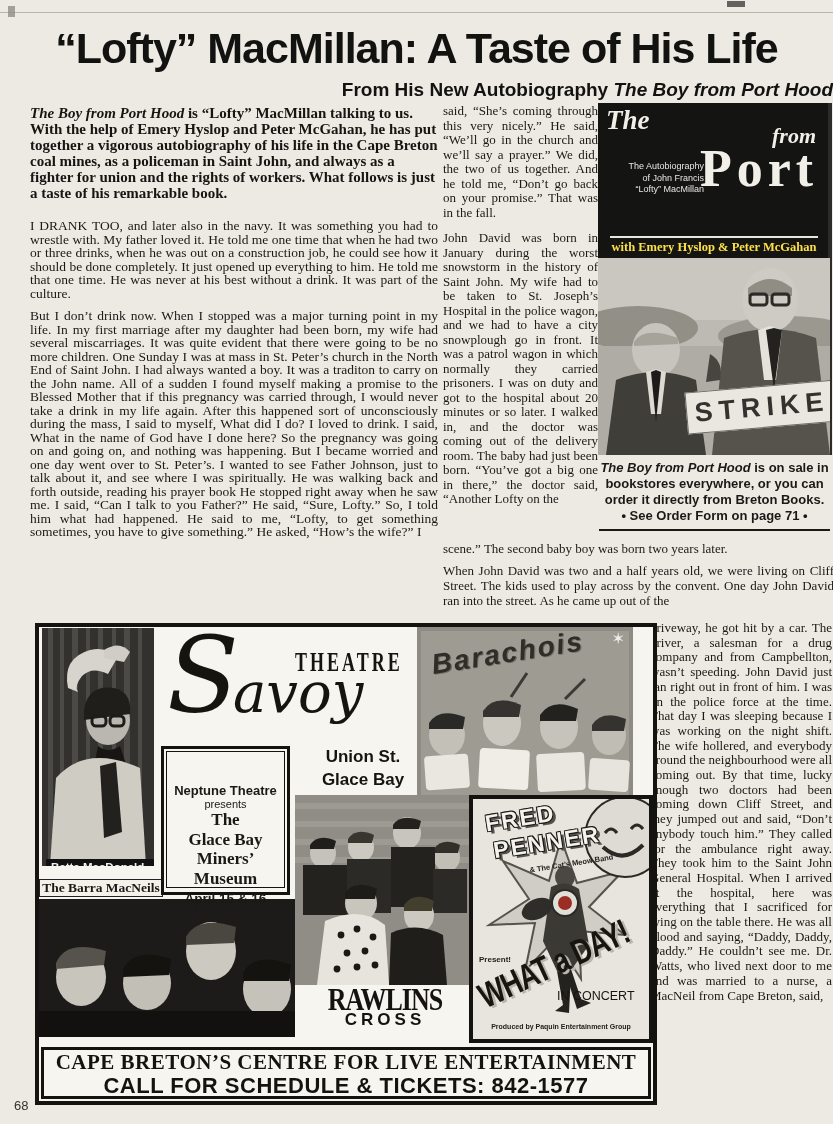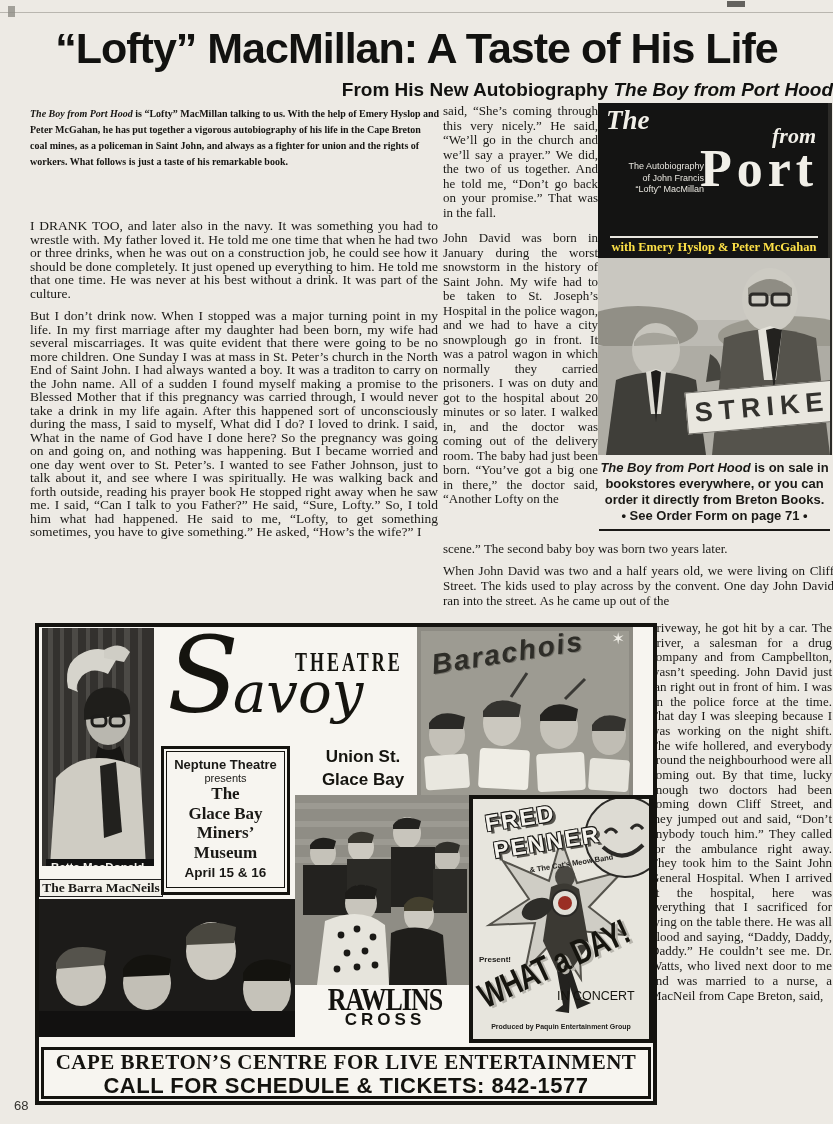--- a/index.html
+++ b/index.html
@@ -16,21 +16,21 @@
   #top-rule{left:0;top:12px;width:833px;height:1px;background:#a29f98;opacity:.7;}
   #corner-mark{left:8px;top:6px;width:7px;height:11px;background:#8f8d86;opacity:.8;}
   #top-dash{left:727px;top:1px;width:18px;height:6px;background:#4b4a46;opacity:.85;}
 
   
   #title{left:0;top:24px;width:833px;text-align:center;font-size:43px;font-weight:bold;
          letter-spacing:-1px;color:#121210;}
   #subtitle{left:0;top:79px;width:833px;text-align:right;font-size:19px;font-weight:bold;color:#121210;}
 
   
-  #intro{left:30px;top:106px;width:410px;font-size:10px;line-height:15.9px;font-weight:bold;color:#161512;}
+  #intro{left:30px;top:106px;width:410px;font-size:15px;line-height:15.9px;font-weight:bold;color:#161512;}
   #col1{left:30px;top:219px;width:408px;font-size:13.5px;line-height:13.5px;}
   #col1 p{margin:0 0 9px 0;}
   #col2{left:443px;top:104px;width:155px;font-size:13px;line-height:14.5px;}
   #col2 p{margin:0 0 11px 0;}
   #wide-line{left:443px;top:541px;width:392px;font-size:13px;}
   #wide-para{left:443px;top:563px;width:391px;font-size:13px;line-height:15px;}
   #col3{left:650px;top:621px;width:182px;font-size:13px;line-height:14.7px;}
 
   
   #book-cover{left:598px;top:103px;width:232px;height:155px;background:#141413;color:#f1efe8;}
@@ -68,21 +68,21 @@
 
   #theatre-word{left:256px;top:20px;font-size:18px;font-weight:bold;letter-spacing:3px;
       transform:scaleY(1.5);transform-origin:top left;color:#15140f;}
   #savoy-script{left:128px;top:-12px;font-size:56px;font-style:italic;font-family:"DejaVu Serif",serif;color:#15140f;}
   #savoy-script::first-letter{font-size:105px;letter-spacing:-6px;}
   #venue-address{left:266px;top:118px;width:116px;text-align:center;font-family:"Liberation Sans",sans-serif;
       font-weight:bold;font-size:17px;line-height:23px;color:#15140f;}
 
   #neptune-box{left:122px;top:119px;width:129px;height:149px;border:3px solid #14130f;background:#f7f5f0;box-sizing:border-box;}
   #neptune-in{margin:2px;border:1px solid #14130f;height:calc(100% - 6px);text-align:center;padding-top:5px;box-sizing:border-box;}
-  .nep1{font-family:"Liberation Sans",sans-serif;font-weight:bold;font-size:13px;}
+  .nep1{font-family:"Liberation Sans",sans-serif;font-weight:bold;font-size:13px;margin-top:26px;}
   .nep2{font-family:"Liberation Sans",sans-serif;font-size:11px;}
   .nep3{font-size:17px;font-weight:bold;line-height:19.5px;}
   .nep7{font-family:"Liberation Sans",sans-serif;font-weight:bold;font-size:13.5px;margin-top:3px;}
 
   #barachois-photo{left:378px;top:0px;width:216px;height:182px;overflow:hidden;}
   #barachois-logo{left:14px;top:10px;font-family:"Liberation Sans",sans-serif;font-weight:bold;font-style:italic;
       font-size:28px;letter-spacing:2px;color:#2e2d28;transform:rotate(-9deg);text-shadow:1px 1px 0 #706e66;}
   #barachois-star{right:8px;top:2px;color:#efede6;font-size:16px;}
 
   #rawlins-photo{left:256px;top:168px;width:178px;height:190px;overflow:hidden;}

